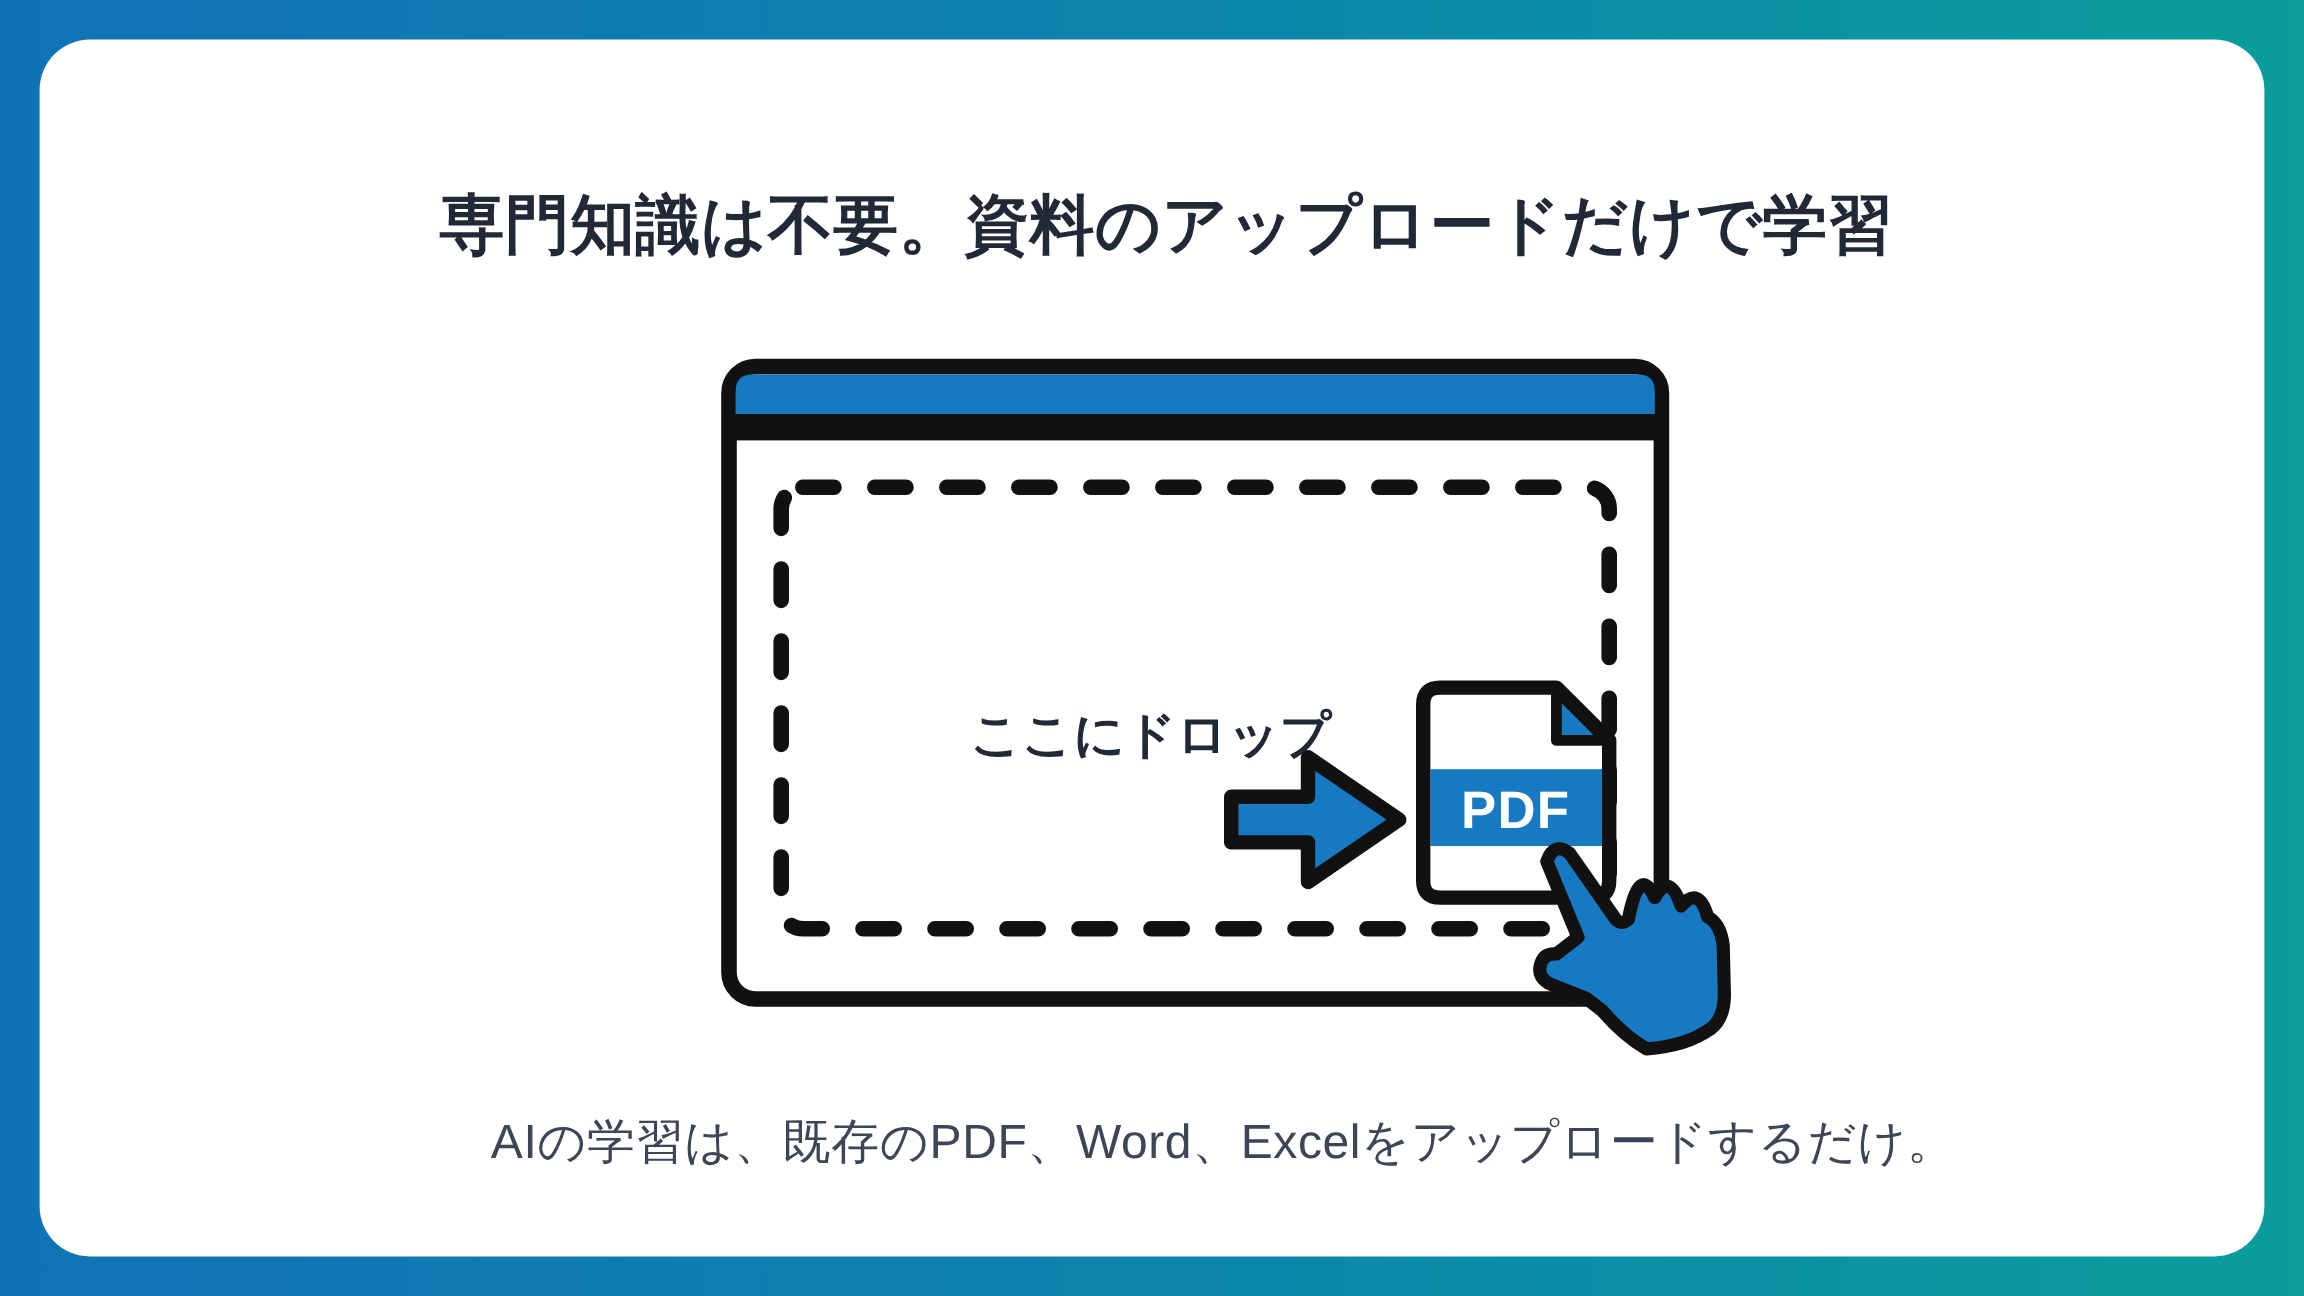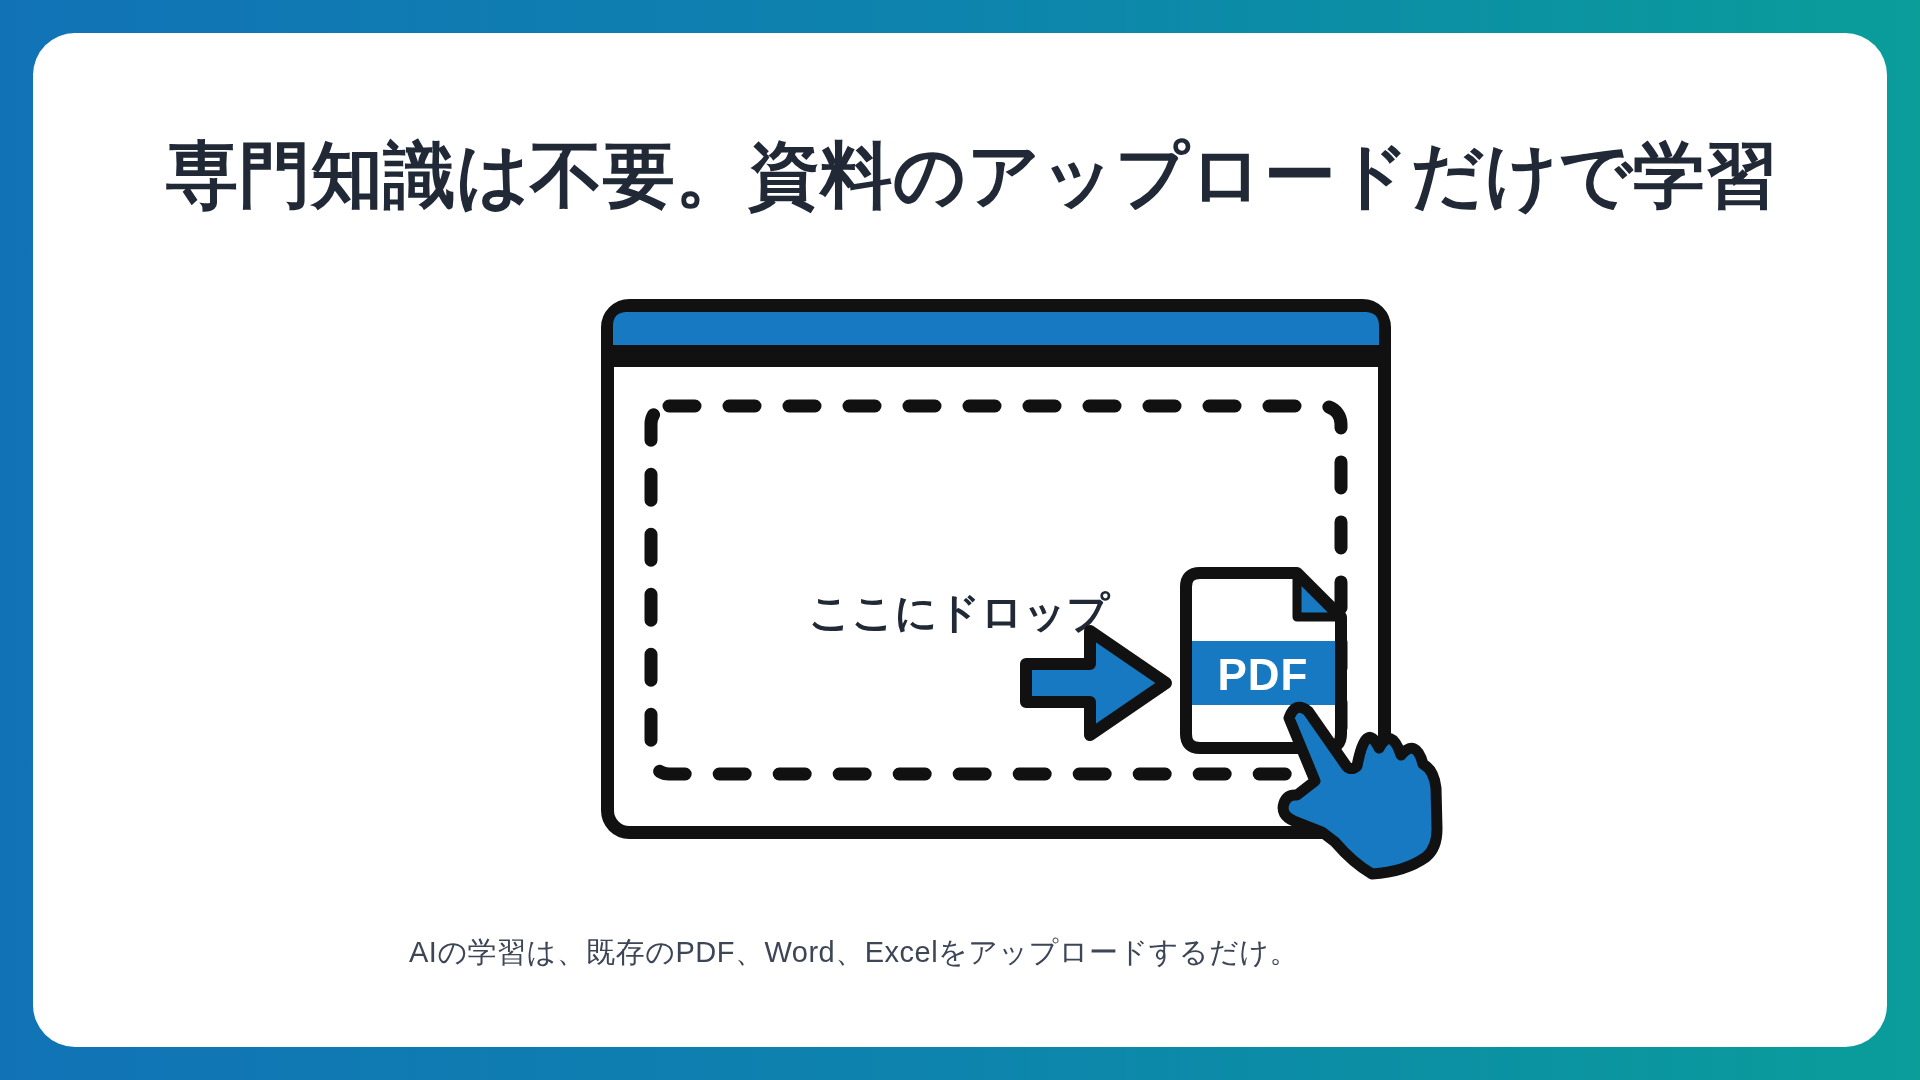--- a/index.html
+++ b/index.html
@@ -24,23 +24,23 @@
     width: 1854px;
     height: 1014px;
     background: #ffffff;
     border-radius: 42px;
   }
   .title {
     position: absolute;
     left: 0;
     right: 0;
     top: 106px;
-    margin: 3px;
+    margin: 16px;
     text-align: center;
-    font-size: 72px;
+    font-size: 54px;
     line-height: 66px;
     font-weight: 700;
     color: #212836;
     letter-spacing: 0.5px;
     padding-left: 24px;
   }
   .illus {
     position: absolute;
     left: 560px;
     top: 258px;
@@ -58,21 +58,21 @@
     font-family: "Liberation Sans", "DejaVu Sans", sans-serif;
     font-size: 44px;
     font-weight: 700;
     fill: #ffffff;
     letter-spacing: 1px;
   }
   .desc {
     position: absolute;
     left: 376px;
     top: 888px;
-    font-size: 29px;
+    font-size: 40px;
     line-height: 62px;
     font-weight: 400;
     color: #3d4657;
     letter-spacing: 0.5px;
   }
 </style>
 </head>
 <body>
 
 <div class="bg">

